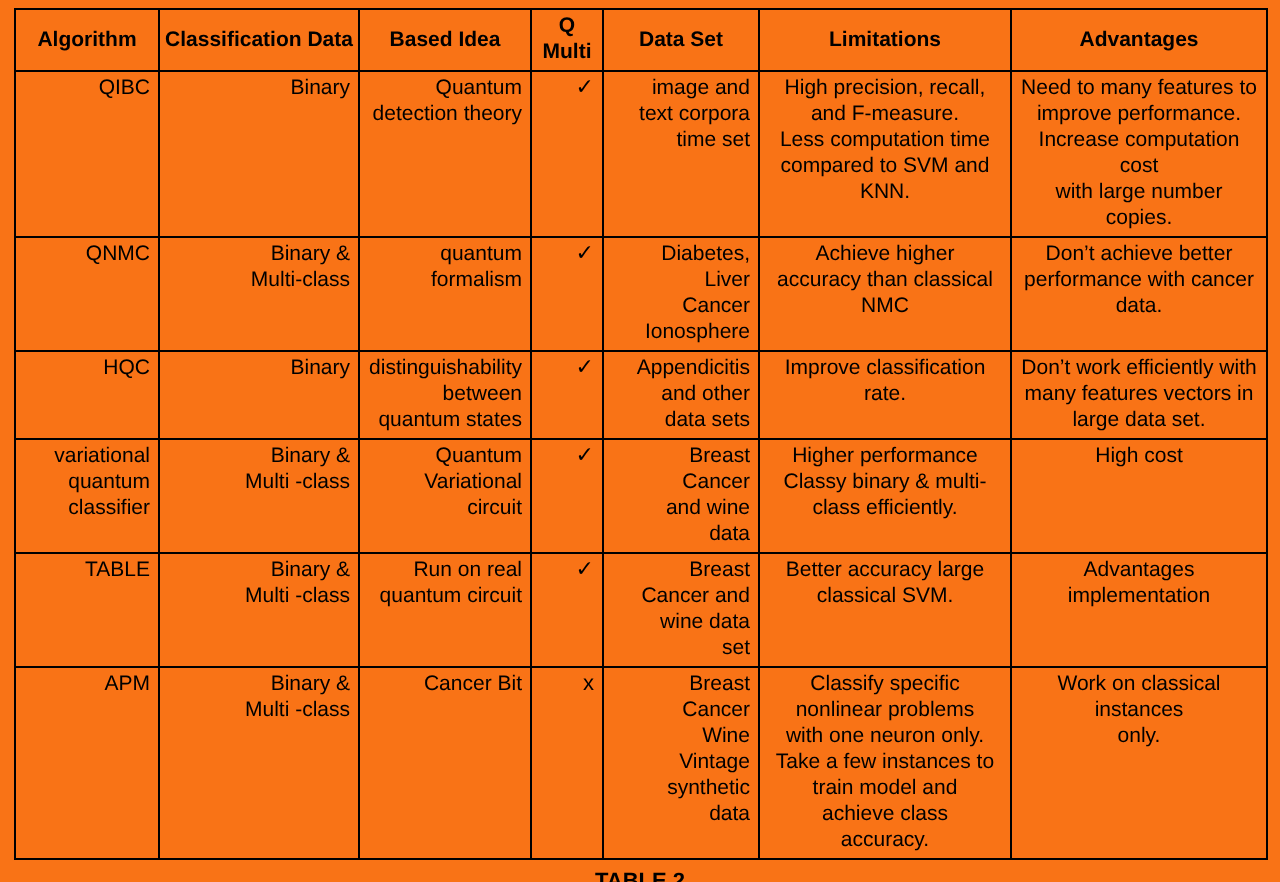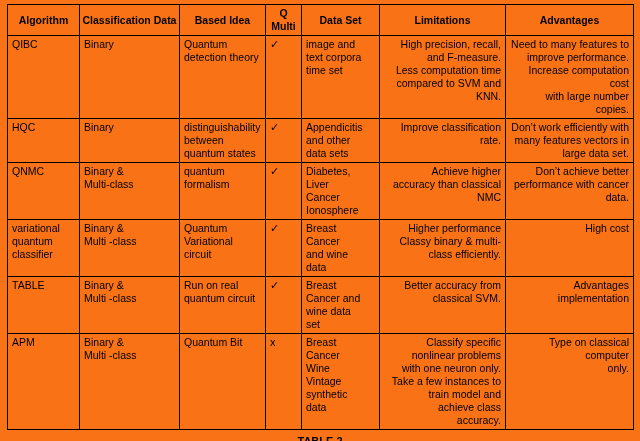--- a/index.html
+++ b/index.html
@@ -16,22 +16,22 @@
   col.w4{width:78px}
   col.w5{width:126px}
   col.w6{width:128px}
   th,td{
     border:1px solid #000;box-sizing:border-box;
     font-size:10.5px;line-height:13px;
     white-space:pre-line;vertical-align:top;
     padding:2px 4px;
   }
   th{font-weight:bold;text-align:center;vertical-align:middle;padding:2px 1px;}
-  td{text-align:left;}
-  td.c5,td.c6{text-align:right;}
+  td{text-align:right;}
+  td.c5,td.c6{text-align:center;}
   td.c3{font-size:11px;}
   .caption{text-align:center;margin-top:5px;}
   .caption-label{font-weight:bold;font-size:11px;line-height:13px;}
 </style>
 </head>
 <body>
 
 <div class="page">
 
   <table>
@@ -69,52 +69,52 @@
 and F-measure.
 Less computation time
 compared to SVM and
 KNN.</td>
           <td class="c6">Need to many features to
 improve performance.
 Increase computation cost
 with large number copies.</td>
         </tr>
         <tr>
-          <td class="c0">HQC</td>
-          <td class="c1">Binary</td>
-          <td class="c2">distinguishability
-between
-quantum states</td>
-          <td class="c3"><span>✓</span></td>
-          <td class="c4">Appendicitis
-and other
-data sets</td>
-          <td class="c5">Improve classification
-rate.</td>
-          <td class="c6">Don’t work efficiently with
-many features vectors in
-large data set.</td>
-        </tr>
-        <tr>
           <td class="c0">QNMC</td>
           <td class="c1">Binary &amp;
 Multi-class</td>
           <td class="c2">quantum
 formalism</td>
           <td class="c3"><span>✓</span></td>
           <td class="c4">Diabetes,
 Liver
 Cancer
 Ionosphere</td>
           <td class="c5">Achieve higher
 accuracy than classical
 NMC</td>
           <td class="c6">Don’t achieve better
 performance with cancer
 data.</td>
+        </tr>
+        <tr>
+          <td class="c0">HQC</td>
+          <td class="c1">Binary</td>
+          <td class="c2">distinguishability
+between
+quantum states</td>
+          <td class="c3"><span>✓</span></td>
+          <td class="c4">Appendicitis
+and other
+data sets</td>
+          <td class="c5">Improve classification
+rate.</td>
+          <td class="c6">Don’t work efficiently with
+many features vectors in
+large data set.</td>
         </tr>
         <tr>
           <td class="c0">variational
 quantum
 classifier</td>
           <td class="c1">Binary &amp;
 Multi -class</td>
           <td class="c2">Quantum
 Variational
 circuit</td>
@@ -132,44 +132,44 @@
           <td class="c0">TABLE</td>
           <td class="c1">Binary &amp;
 Multi -class</td>
           <td class="c2">Run on real
 quantum circuit</td>
           <td class="c3"><span>✓</span></td>
           <td class="c4">Breast
 Cancer and
 wine data
 set</td>
-          <td class="c5">Better accuracy from
+          <td class="c5">Better accuracy large
 classical SVM.</td>
           <td class="c6">Advantages implementation</td>
         </tr>
         <tr>
           <td class="c0">APM</td>
           <td class="c1">Binary &amp;
 Multi -class</td>
-          <td class="c2">Quantum Bit</td>
+          <td class="c2">Cancer Bit</td>
           <td class="c3"><span>x</span></td>
           <td class="c4">Breast
 Cancer
 Wine
 Vintage
 synthetic
 data</td>
           <td class="c5">Classify specific
 nonlinear problems
 with one neuron only.
 Take a few instances to
 train model and
 achieve class
 accuracy.</td>
-          <td class="c6">Type on classical computer
+          <td class="c6">Work on classical instances
 only.</td>
         </tr>
       </tbody>
   </table>
 
   <div class="caption">
     <div class="caption-label">TABLE 2</div>
 
   </div>
 

